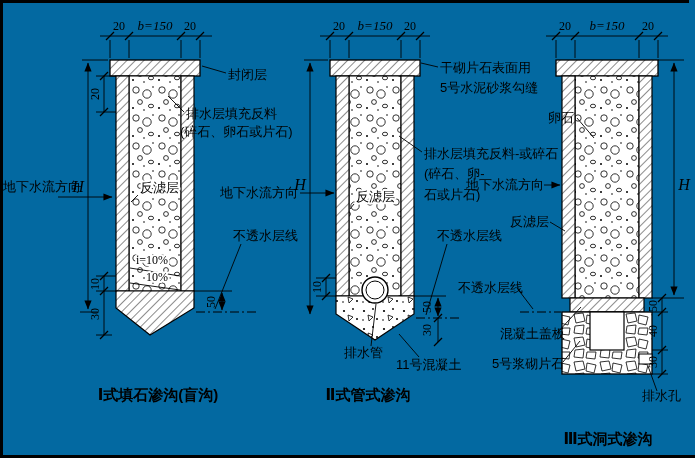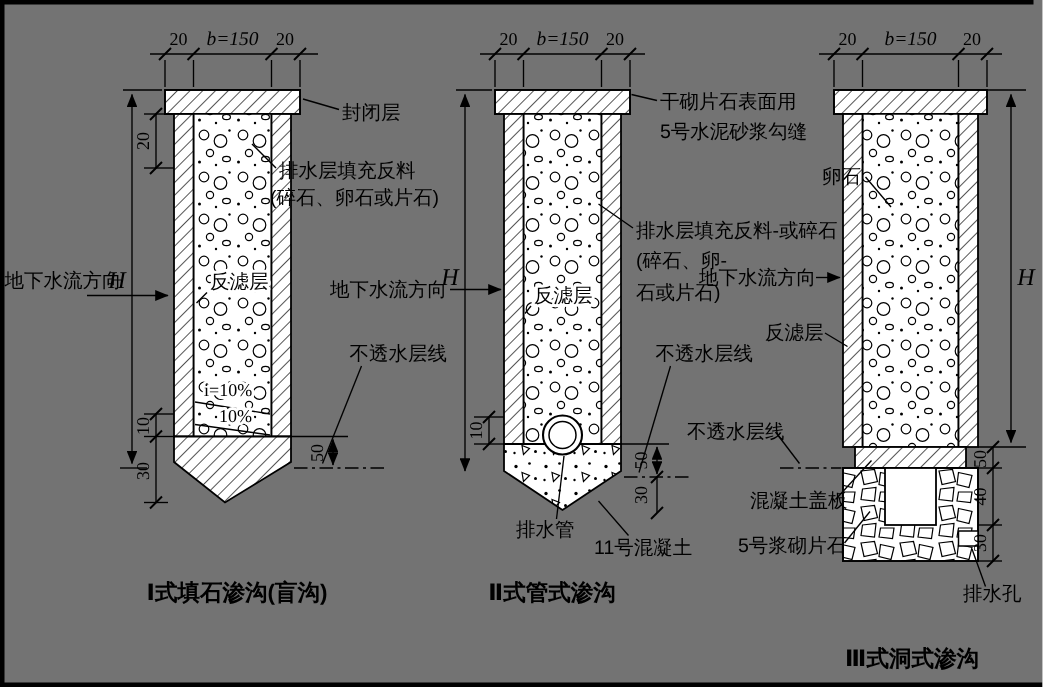--- a/index.html
+++ b/index.html
@@ -1,16 +1,16 @@
 <!DOCTYPE html>
 <html><head>
 <meta charset="utf-8">
 <style>
   html,body { margin:0; padding:0; background:#fff; }
-  .page { width:695px; height:458px; position:relative; background:#737373; overflow:hidden; }
+  .page { width:695px; height:458px; position:relative; background:#0369a1; overflow:hidden; }
   svg { display:block; }
   .st  { fill:none; stroke:#000; stroke-width:0.8; }
   .dm  { stroke:#000; stroke-width:0.9; fill:none; }
   .tick{ stroke:#000; stroke-width:1.3; }
   .dash{ stroke:#000; stroke-width:1; fill:none; stroke-dasharray:9 3 2 3; }
   text { fill:#000; }
   .lbl { font:13px "Liberation Sans","DejaVu Sans",sans-serif; }
   .num { font:12px "Liberation Serif","DejaVu Serif",serif; }
   .bi  { font:italic 13px "Liberation Serif","DejaVu Serif",serif; }
   .hh  { font:italic 16px "Liberation Serif","DejaVu Serif",serif; }

